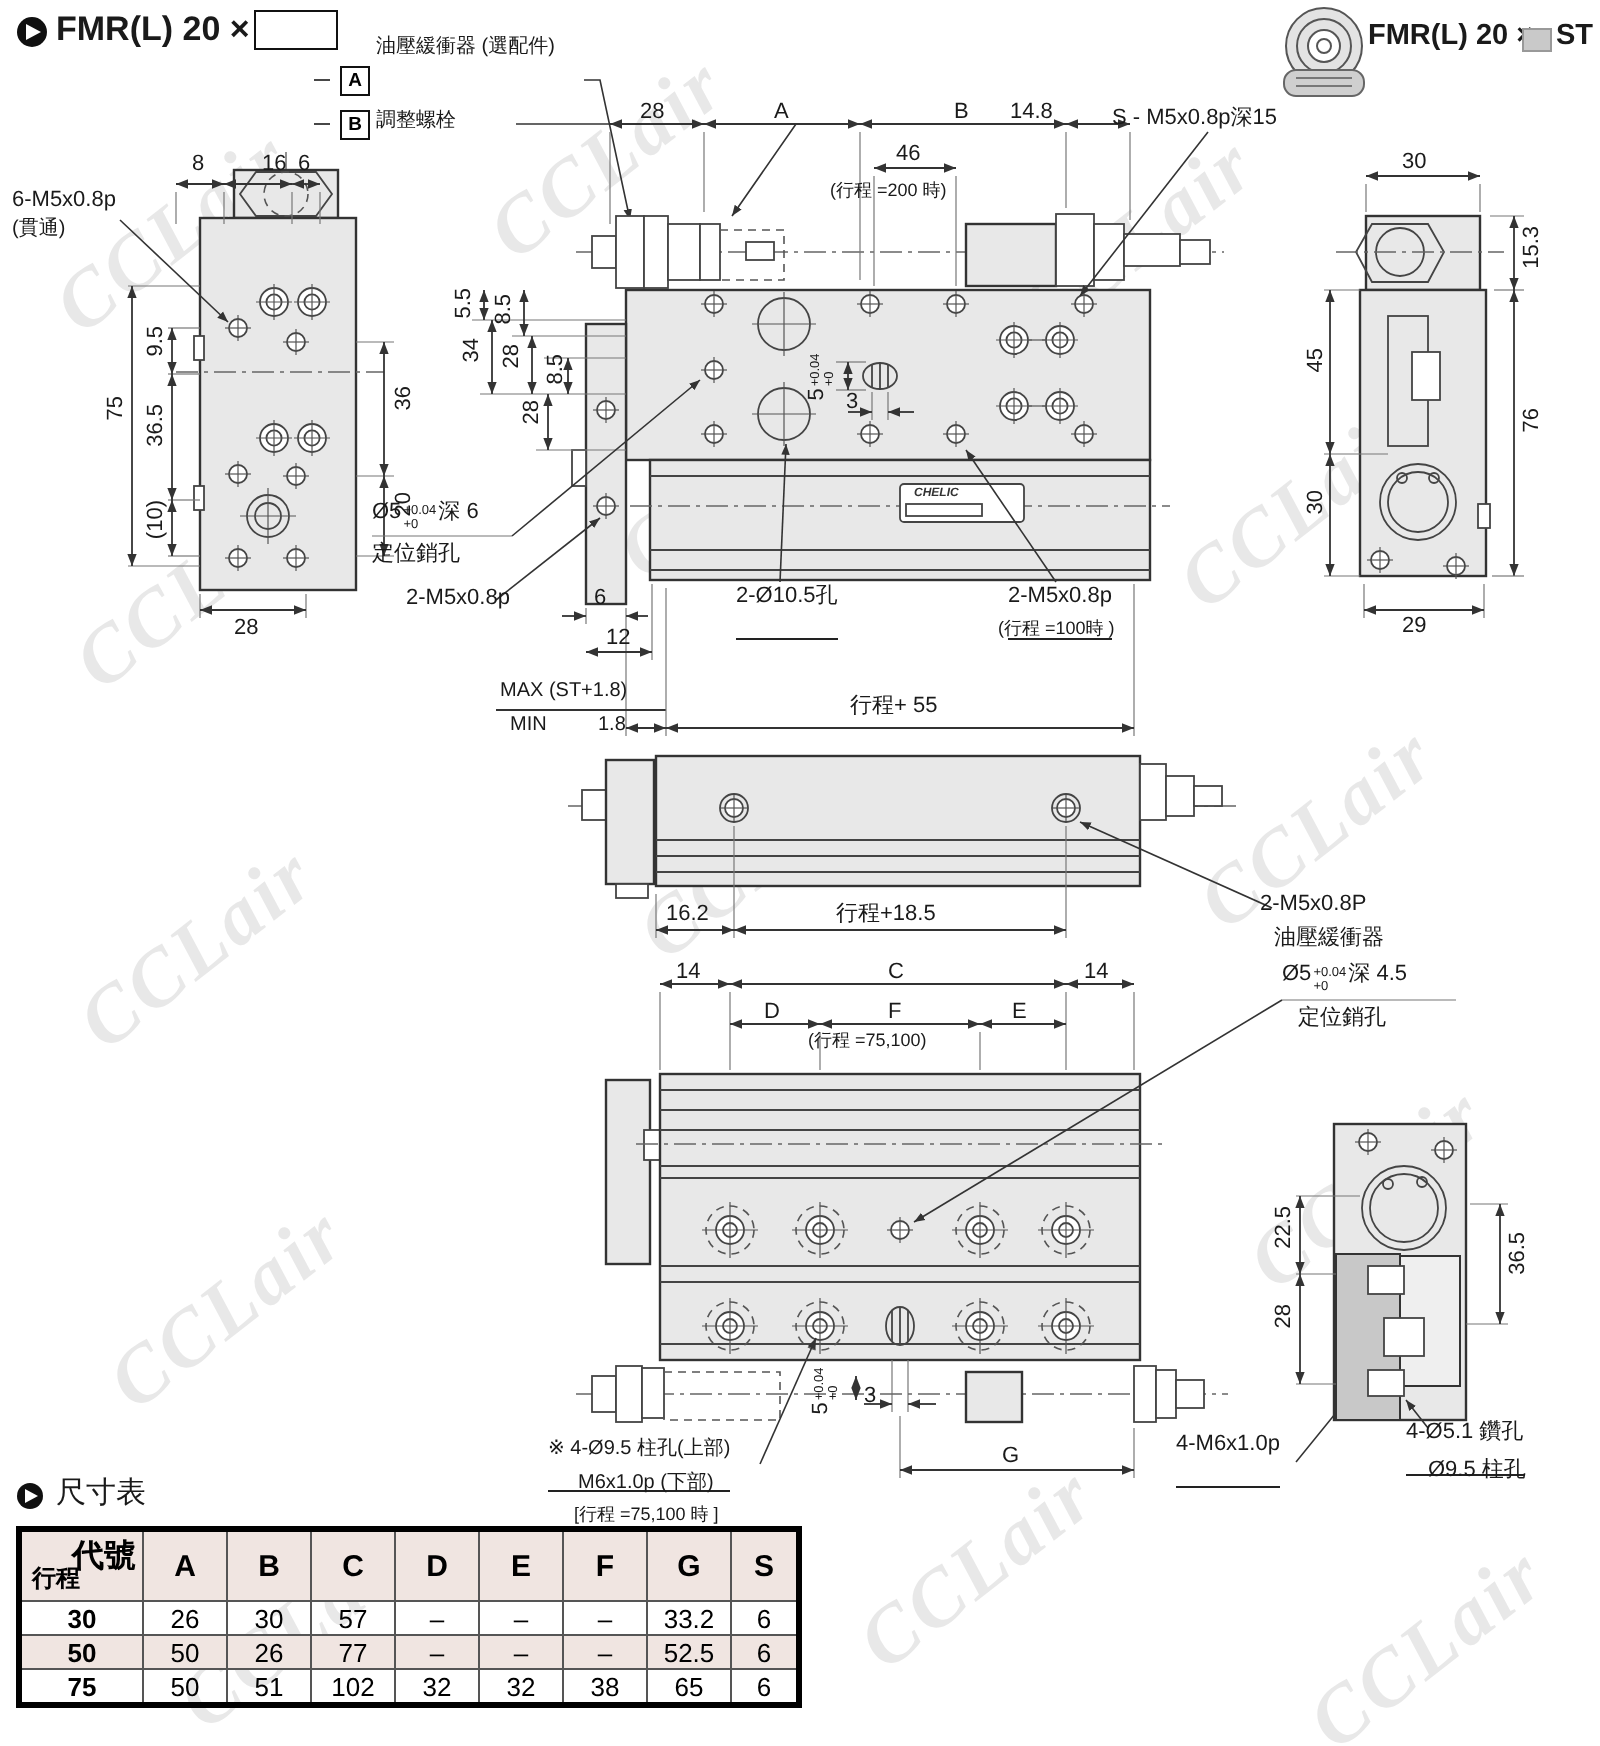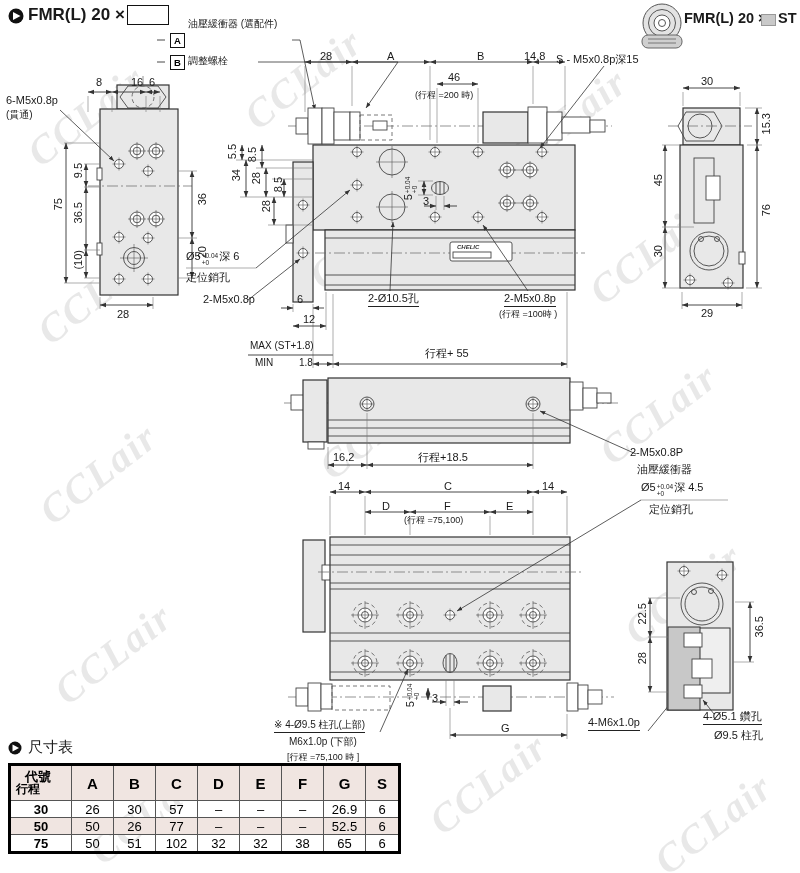--- a/index.html
+++ b/index.html
@@ -17,21 +17,21 @@
   .d{stroke:#333;stroke-width:.9;fill:none;marker-start:url(#ar);marker-end:url(#ar)}
   .de{stroke:#333;stroke-width:.9;fill:none;marker-end:url(#ar)}
   .ds{stroke:#333;stroke-width:.9;fill:none;marker-start:url(#ar)}
   .dn{stroke:#333;stroke-width:.9;fill:none}
   .ld{stroke:#333;stroke-width:.8;fill:none;marker-end:url(#ar)}
   
   .lbl{position:absolute;font-size:11px;color:#1a1a1a;white-space:nowrap;z-index:3;line-height:1.15}
   .b{font-weight:normal}
   .s10{font-size:10px}.s9{font-size:9px}
   .v{writing-mode:vertical-rl;transform:rotate(180deg)}
-  .ul{border-bottom:1px solid #222;padding-bottom:1px}
+  .ul{border-bottom:1px solid #222;padding-bottom:14px}
   .tol{display:inline-flex;flex-direction:column;font-size:6.5px;line-height:6.5px;
        vertical-align:2px;margin:0 1px;text-align:left}
   .rot{transform:rotate(-90deg);transform-origin:center}
   .title{font-size:17px;font-weight:bold}
   .title2{font-size:14.5px;font-weight:bold}
   .nameplate{font-size:6px;font-style:italic;font-weight:bold;color:#333}
   .sizebox{position:absolute;border:1.8px solid #111;background:#fff;z-index:3}
   .graybox{position:absolute;background:#c9c9c9;border:1px solid #999;z-index:3}
   .notebox{position:absolute;width:13px;height:13px;border:1.2px solid #111;font-weight:bold;
            font-size:9.5px;display:flex;align-items:center;justify-content:center;z-index:3}
@@ -43,21 +43,21 @@
   
   .tbl{position:absolute;left:8px;top:763px;z-index:3;border-collapse:collapse;
        border:3px solid #000;font-family:inherit}
   .tbl th,.tbl td{border:1px solid #555;text-align:center;padding:0}
   .tbl th{height:34px;background:#f0e5e1;font-weight:bold;font-size:15px}
   .tbl td{height:16px;font-size:13px}
   .tbl tr.alt td{background:#f0e5e1}
   .strokecol{font-weight:bold}
   .corner{position:relative;
     background-image:linear-gradient(to bottom right,transparent calc(50% - .7px),#444 calc(50% - .7px),#444 calc(50% + .7px),transparent calc(50% + .7px))}
-  .ct{position:absolute;top:2px;right:20px;font-size:13px;font-weight:bold}
+  .ct{position:absolute;top:2px;right:3px;font-size:16px;font-weight:bold}
   .cb2{position:absolute;bottom:2px;left:5px;font-size:12px;font-weight:bold}
 </style>
 </head>
 <body>
 
 <div class="page">
 
   <div class="wm" style="left:18px;top:92px">CCLair</div>
   <div class="wm" style="left:235px;top:55px">CCLair</div>
   <div class="wm" style="left:500px;top:95px">CCLair</div>
@@ -438,21 +438,21 @@
   <div class="lbl v" style="left:72px;top:163px">9.5</div>
   <div class="lbl v" style="left:72px;top:202px">36.5</div>
   <div class="lbl v" style="left:72px;top:250px">(10)</div>
   <div class="lbl v" style="left:196px;top:193px">36</div>
   <div class="lbl v" style="left:196px;top:246px">20</div>
   <div class="lbl" style="left:117px;top:308px">28</div>
 
   <div class="lbl" style="left:320px;top:50px">28</div>
   <div class="lbl" style="left:387px;top:50px">A</div>
   <div class="lbl" style="left:477px;top:50px">B</div>
-  <div class="lbl" style="left:524px;top:50px">14.8</div>
+  <div class="lbl" style="left:505px;top:50px">14.8</div>
   <div class="lbl" style="left:448px;top:71px">46</div>
   <div class="lbl s9" style="left:415px;top:90px">(行程 =200 時)</div>
   <div class="lbl" style="left:556px;top:53px">S - M5x0.8p深15</div>
   <div class="lbl v" style="left:226px;top:144px">5.5</div>
   <div class="lbl v" style="left:246px;top:147px">8.5</div>
   <div class="lbl v" style="left:230px;top:169px">34</div>
   <div class="lbl v" style="left:250px;top:172px">28</div>
   <div class="lbl v" style="left:272px;top:177px">8.5</div>
   <div class="lbl v" style="left:260px;top:200px">28</div>
   <div class="lbl" style="left:186px;top:250px"><span>Ø5</span><span class="tol">
@@ -552,21 +552,21 @@
       <th>S</th>
     </tr>
     <tr>
       <td class="strokecol">30</td>
       <td>26</td>
       <td>30</td>
       <td>57</td>
       <td>–</td>
       <td>–</td>
       <td>–</td>
-      <td>26.9</td>
+      <td>33.2</td>
       <td>6</td>
     </tr>
     <tr class="alt">
       <td class="strokecol">50</td>
       <td>50</td>
       <td>26</td>
       <td>77</td>
       <td>–</td>
       <td>–</td>
       <td>–</td>

